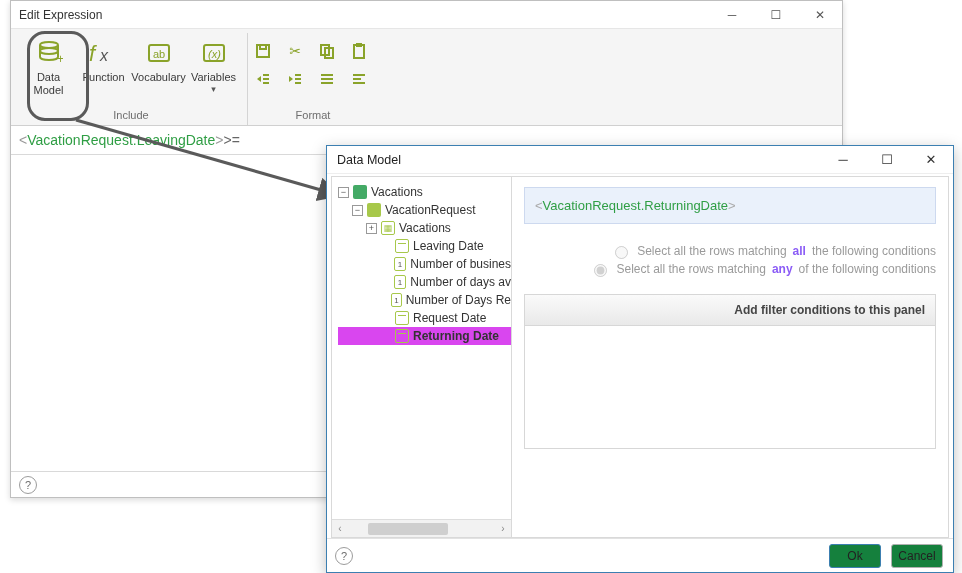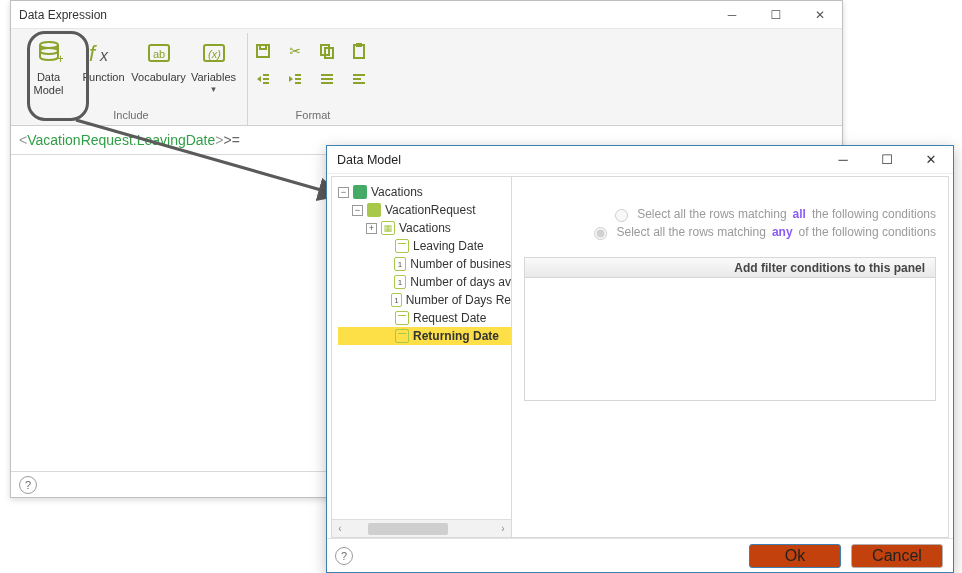--- a/index.html
+++ b/index.html
@@ -61,60 +61,60 @@
   .expander { width:11px; height:11px; border:1px solid #999; display:flex; align-items:center; justify-content:center; font-size:9px; line-height:1; color:#555; background:#fff; }
   .expander-spacer { width:11px; height:11px; }
   .node-icon { width:14px; height:14px; display:flex; align-items:center; justify-content:center; font-size:11px; }
   .ico-root { background:#4a6; border-radius:2px; }
   .ico-ent { background:#a7c84a; border-radius:2px; }
   .ico-emp { border:1px solid #a7c84a; border-radius:2px; color:#a7c84a; font-size:9px; }
   .ico-cal { border:1px solid #a7c84a; border-radius:2px; position:relative; }
   .ico-cal::after { content:""; position:absolute; left:2px; right:2px; top:3px; bottom:2px; border-top:1px solid #a7c84a; }
   .ico-num { border:1px solid #a7c84a; border-radius:2px; color:#555; font-size:8px; }
   .tree-label-bold { font-weight:600; }
-  .tree-row.selected { background:#fde047; }
+  .tree-row.selected { background:#d946ef; }
 
   .dm-scroll { position:absolute; left:0; right:0; bottom:0; height:18px; background:#f2f2f2; border-top:1px solid #ddd; display:flex; align-items:center; }
   .dm-scroll .thumb { height:12px; width:80px; background:#cfcfcf; margin-left:20px; border-radius:2px; }
   .dm-scroll .chev { width:16px; text-align:center; color:#888; font-size:10px; }
   .dm-scroll .chev.right { position:absolute; right:0; }
 
   .dm-right { flex:1; position:relative; padding:10px 12px 0 12px; }
   .dm-sel-box { background:#eaf1fb; border:1px solid #cdd9ef; padding:10px 10px; font-family: Consolas, monospace; font-size:13px; color:#2f9e44; }
   .dm-sel-box .br { color:#aaa; }
   .dm-radios { margin-top:18px; font-size:12px; color:#9a9a9a; }
   .dm-radios label { display:flex; gap:6px; align-items:center; height:18px;justify-content:flex-end; }
   .dm-radios .bold { color:#8b5cf6; font-weight:600; }
   .dm-radios input { accent-color:#777; }
 
-  .dm-filter-hdr { margin-top:16px; height:20px; background:linear-gradient(#fafafa,#e9e9e9); border:1px solid #d7d7d7; border-bottom:none; display:flex; align-items:center; justify-content:flex-end; padding-right:10px; font-size:12px; font-weight:600; color:#454545; }
+  .dm-filter-hdr { margin-top:16px; height:31px; background:linear-gradient(#fafafa,#e9e9e9); border:1px solid #d7d7d7; border-bottom:none; display:flex; align-items:center; justify-content:flex-end; padding-right:10px; font-size:12px; font-weight:600; color:#454545; }
   .dm-filter-body { border:1px solid #d7d7d7; height:124px; background:#fff; }
 
   .dm-btnrow { position:absolute; left:12px; right:12px; bottom:8px; display:flex; gap:10px; }
   .dm-btnrow .spacer { flex:1; }
   .gbtn { height:26px; padding:0 14px; font-size:12px; color:#8b8b8b; background:#fff; border:1px solid #d0d0d0; border-radius:3px; display:flex; align-items:center; }
 
   .dm-footer { position:absolute; left:0; right:0; bottom:0; height:34px; border-top:1px solid #e2e2e2; display:flex; align-items:center; padding:0 10px 0 8px; gap:10px; }
   .dm-footer .spacer { flex:1; }
-  .fbtn { width:92px; height:24px; font-size:16px; color:#222; background:#c2410c; border:1px solid #b0b0b0; border-radius:3px; display:flex; align-items:center; justify-content:center; }
+  .fbtn { width:52px; height:24px; font-size:12px; color:#222; background:#15803d; border:1px solid #b0b0b0; border-radius:3px; display:flex; align-items:center; justify-content:center; }
   .fbtn.ok { border-color:#3c7fb1; }
   .help-q { width:18px; height:18px; border:1.5px solid #9c9c9c; border-radius:50%; font-size:11px; color:#6e6e6e; display:flex; align-items:center; justify-content:center; }
 
   
   .g-green { fill:none; stroke:#8aa32a; stroke-width:2; }
   .g-green-fill { fill:#8aa32a; }
 
   .caret-down { font-size:9px; color:#555; margin-top:-2px; }
 </style>
 </head>
 <body>
 
 <div class="win-edit">
   <div class="titlebar">
-    <span>Data Expression</span>
+    <span>Edit Expression</span>
     <div class="wincontrols">
       <div>─</div>
       <div>☐</div>
       <div>✕</div>
     </div>
   </div>
 
   <div class="ribbon">
 
     <div class="ribbon-group">
@@ -293,20 +293,23 @@
         </div>
       </div>
       <div class="dm-scroll">
         <div class="chev">‹</div>
         <div class="thumb"></div>
         <div class="chev right">›</div>
       </div>
     </div>
 
     <div class="dm-right">
+      <div class="dm-sel-box">
+        <span class="br">&lt;</span><span>VacationRequest.ReturningDate</span><span class="br">&gt;</span>
+      </div>
 
       <div class="dm-radios">
         <label>
           <input type="radio" name="match" disabled="" style="">
           <span>Select all the rows matching </span>
           <span class="bold">all</span>
           <span> the following conditions</span>
         </label>
         <label>
           <input type="radio" name="match" checked="" disabled="" style="">

